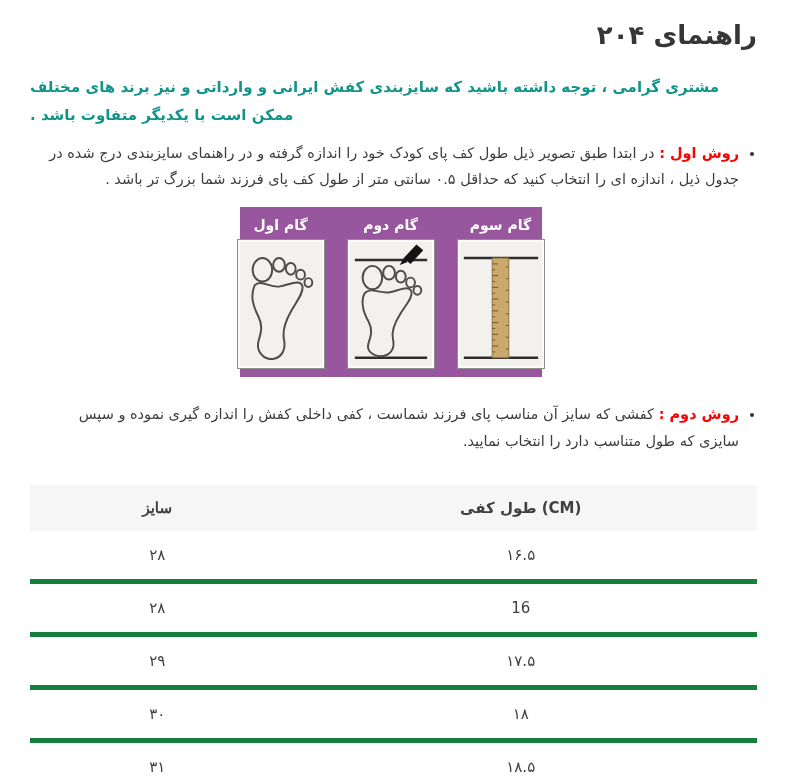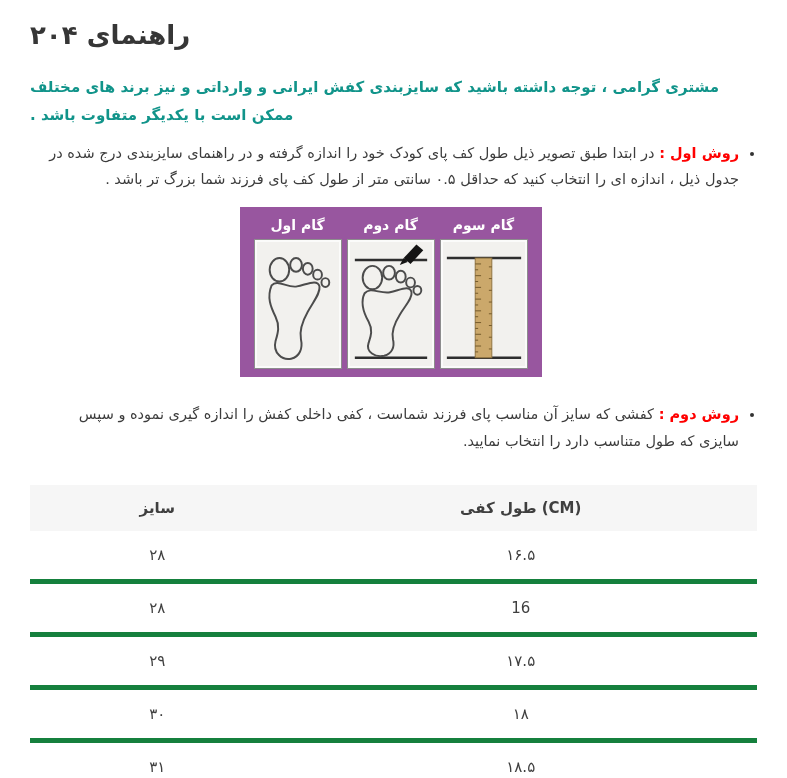--- a/index.html
+++ b/index.html
@@ -5,21 +5,21 @@
   html,body{margin:0;padding:0;background:#ffffff;}
   body{
     width:787px;height:778px;overflow:hidden;
     font-family:"DejaVu Sans",sans-serif;
     color:#3f3f3f;
   }
   .page{padding:14px 30px 0 30px;}
 
   .title{
     margin:6px 0 24px 0;
-    text-align:left;
+    text-align:right;
     font-size:26px;font-weight:bold;color:#363636;
   }
 
   .intro{
     margin:0 0 10px 0;
     font-size:15px;font-weight:bold;line-height:1.85;
     color:#11948a;text-align:left;
   }
 
   ul.methods{
@@ -31,21 +31,21 @@
     margin-bottom:8px;text-align:right;
   }
   ul.methods li::marker{color:#333;font-size:13px;}
   .mlabel{color:#ff0000;font-weight:bold;}
 
   
   .steps{
     width:302px;height:170px;box-sizing:border-box;
     background:#98569f;
     margin:14px auto 24px auto;
-    display:flex;justify-content:center;gap:5px;
+    display:flex;justify-content:center;gap:22px;
     padding:6px 13px 8px 13px;
   }
   .step{width:88px;display:flex;flex-direction:column;}
   .step-label{
     height:26px;line-height:24px;text-align:center;
     color:#ffffff;font-weight:bold;font-size:14px;
     white-space:nowrap;
   }
   .panel{
     width:88px;height:130px;box-sizing:border-box;
@@ -62,21 +62,21 @@
   }
   table.size-table th{
     background:#f6f6f6;font-weight:600;
     padding:14px 8px;text-align:center;border:none;
   }
   table.size-table td{
     padding:15px 8px;text-align:center;
     border-bottom:5px solid #15803d;
   }
   .col-cm{width:65%;}
-  .col-size{width:35%;}
+  .col-size{width:35%;font-family:Liberation Serif, serif;}
 </style>
 </head>
 <body>
 
 <div class="page">
 
   <h2 class="title" dir="ltr">راهنمای ۲۰۴</h2>
 
   <p class="intro">مشتری گرامی ، توجه داشته باشید که سایزبندی کفش ایرانی و وارداتی و نیز برند های مختلف ممکن است با یکدیگر متفاوت باشد .</p>
 

